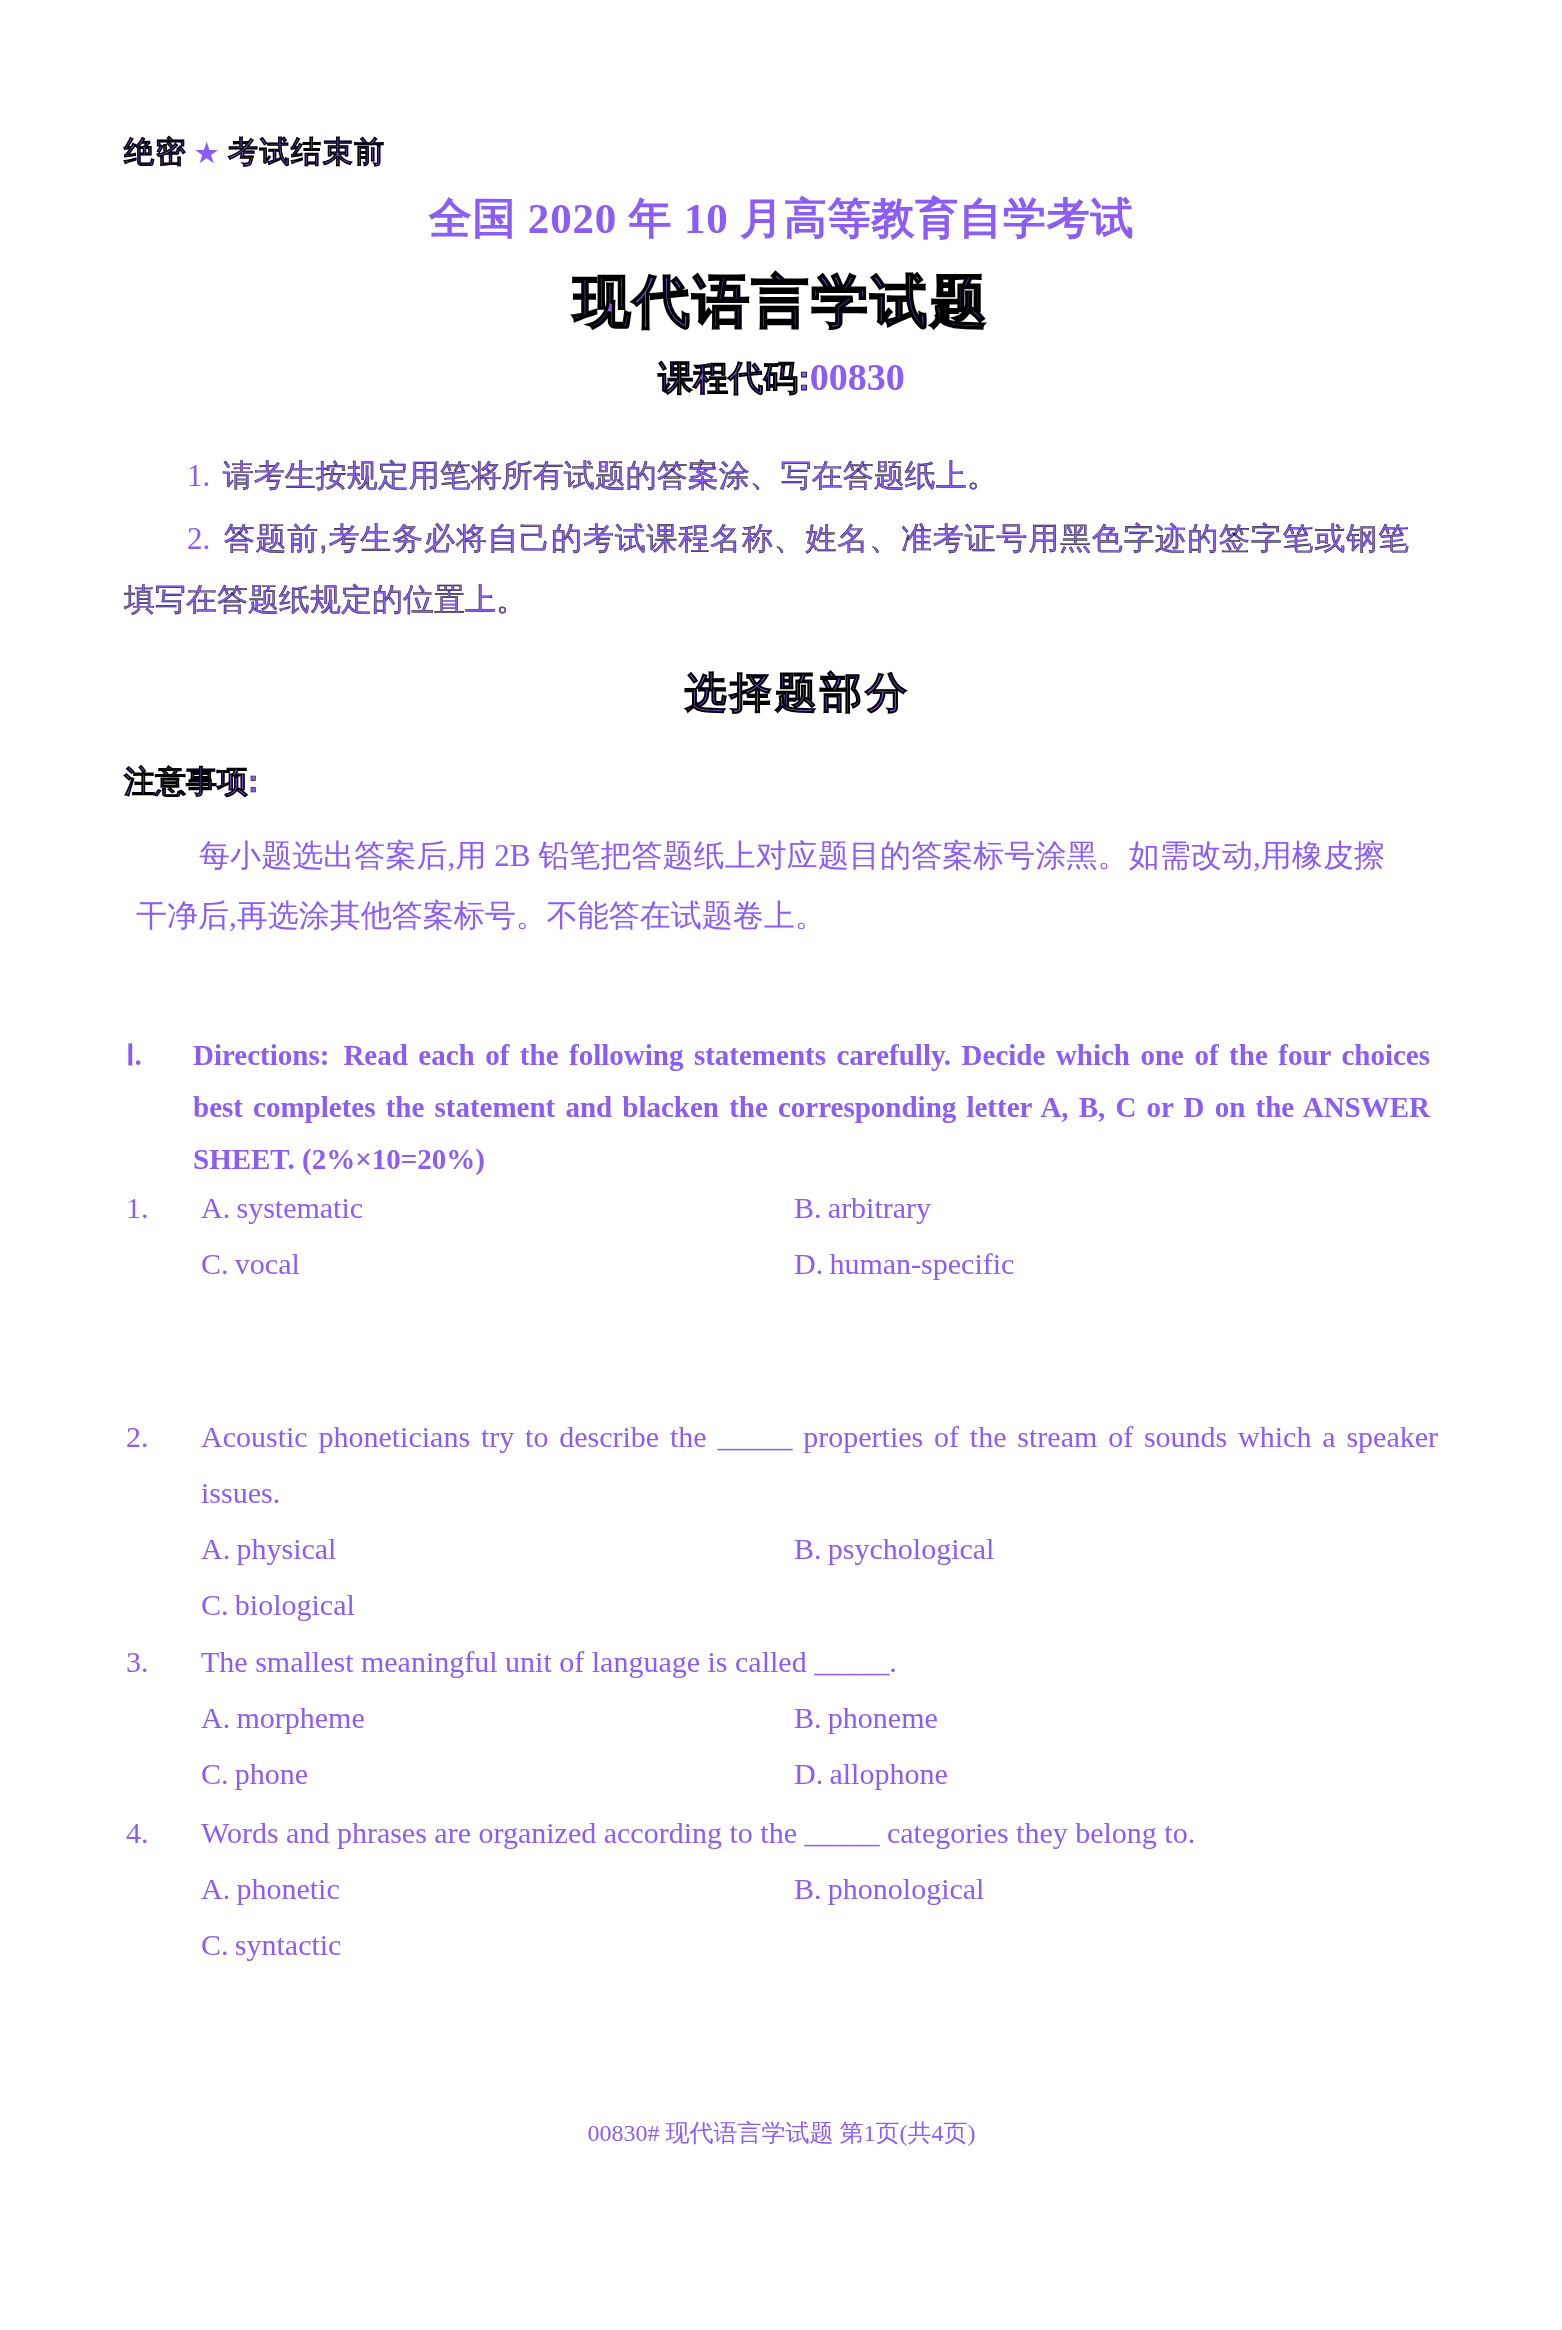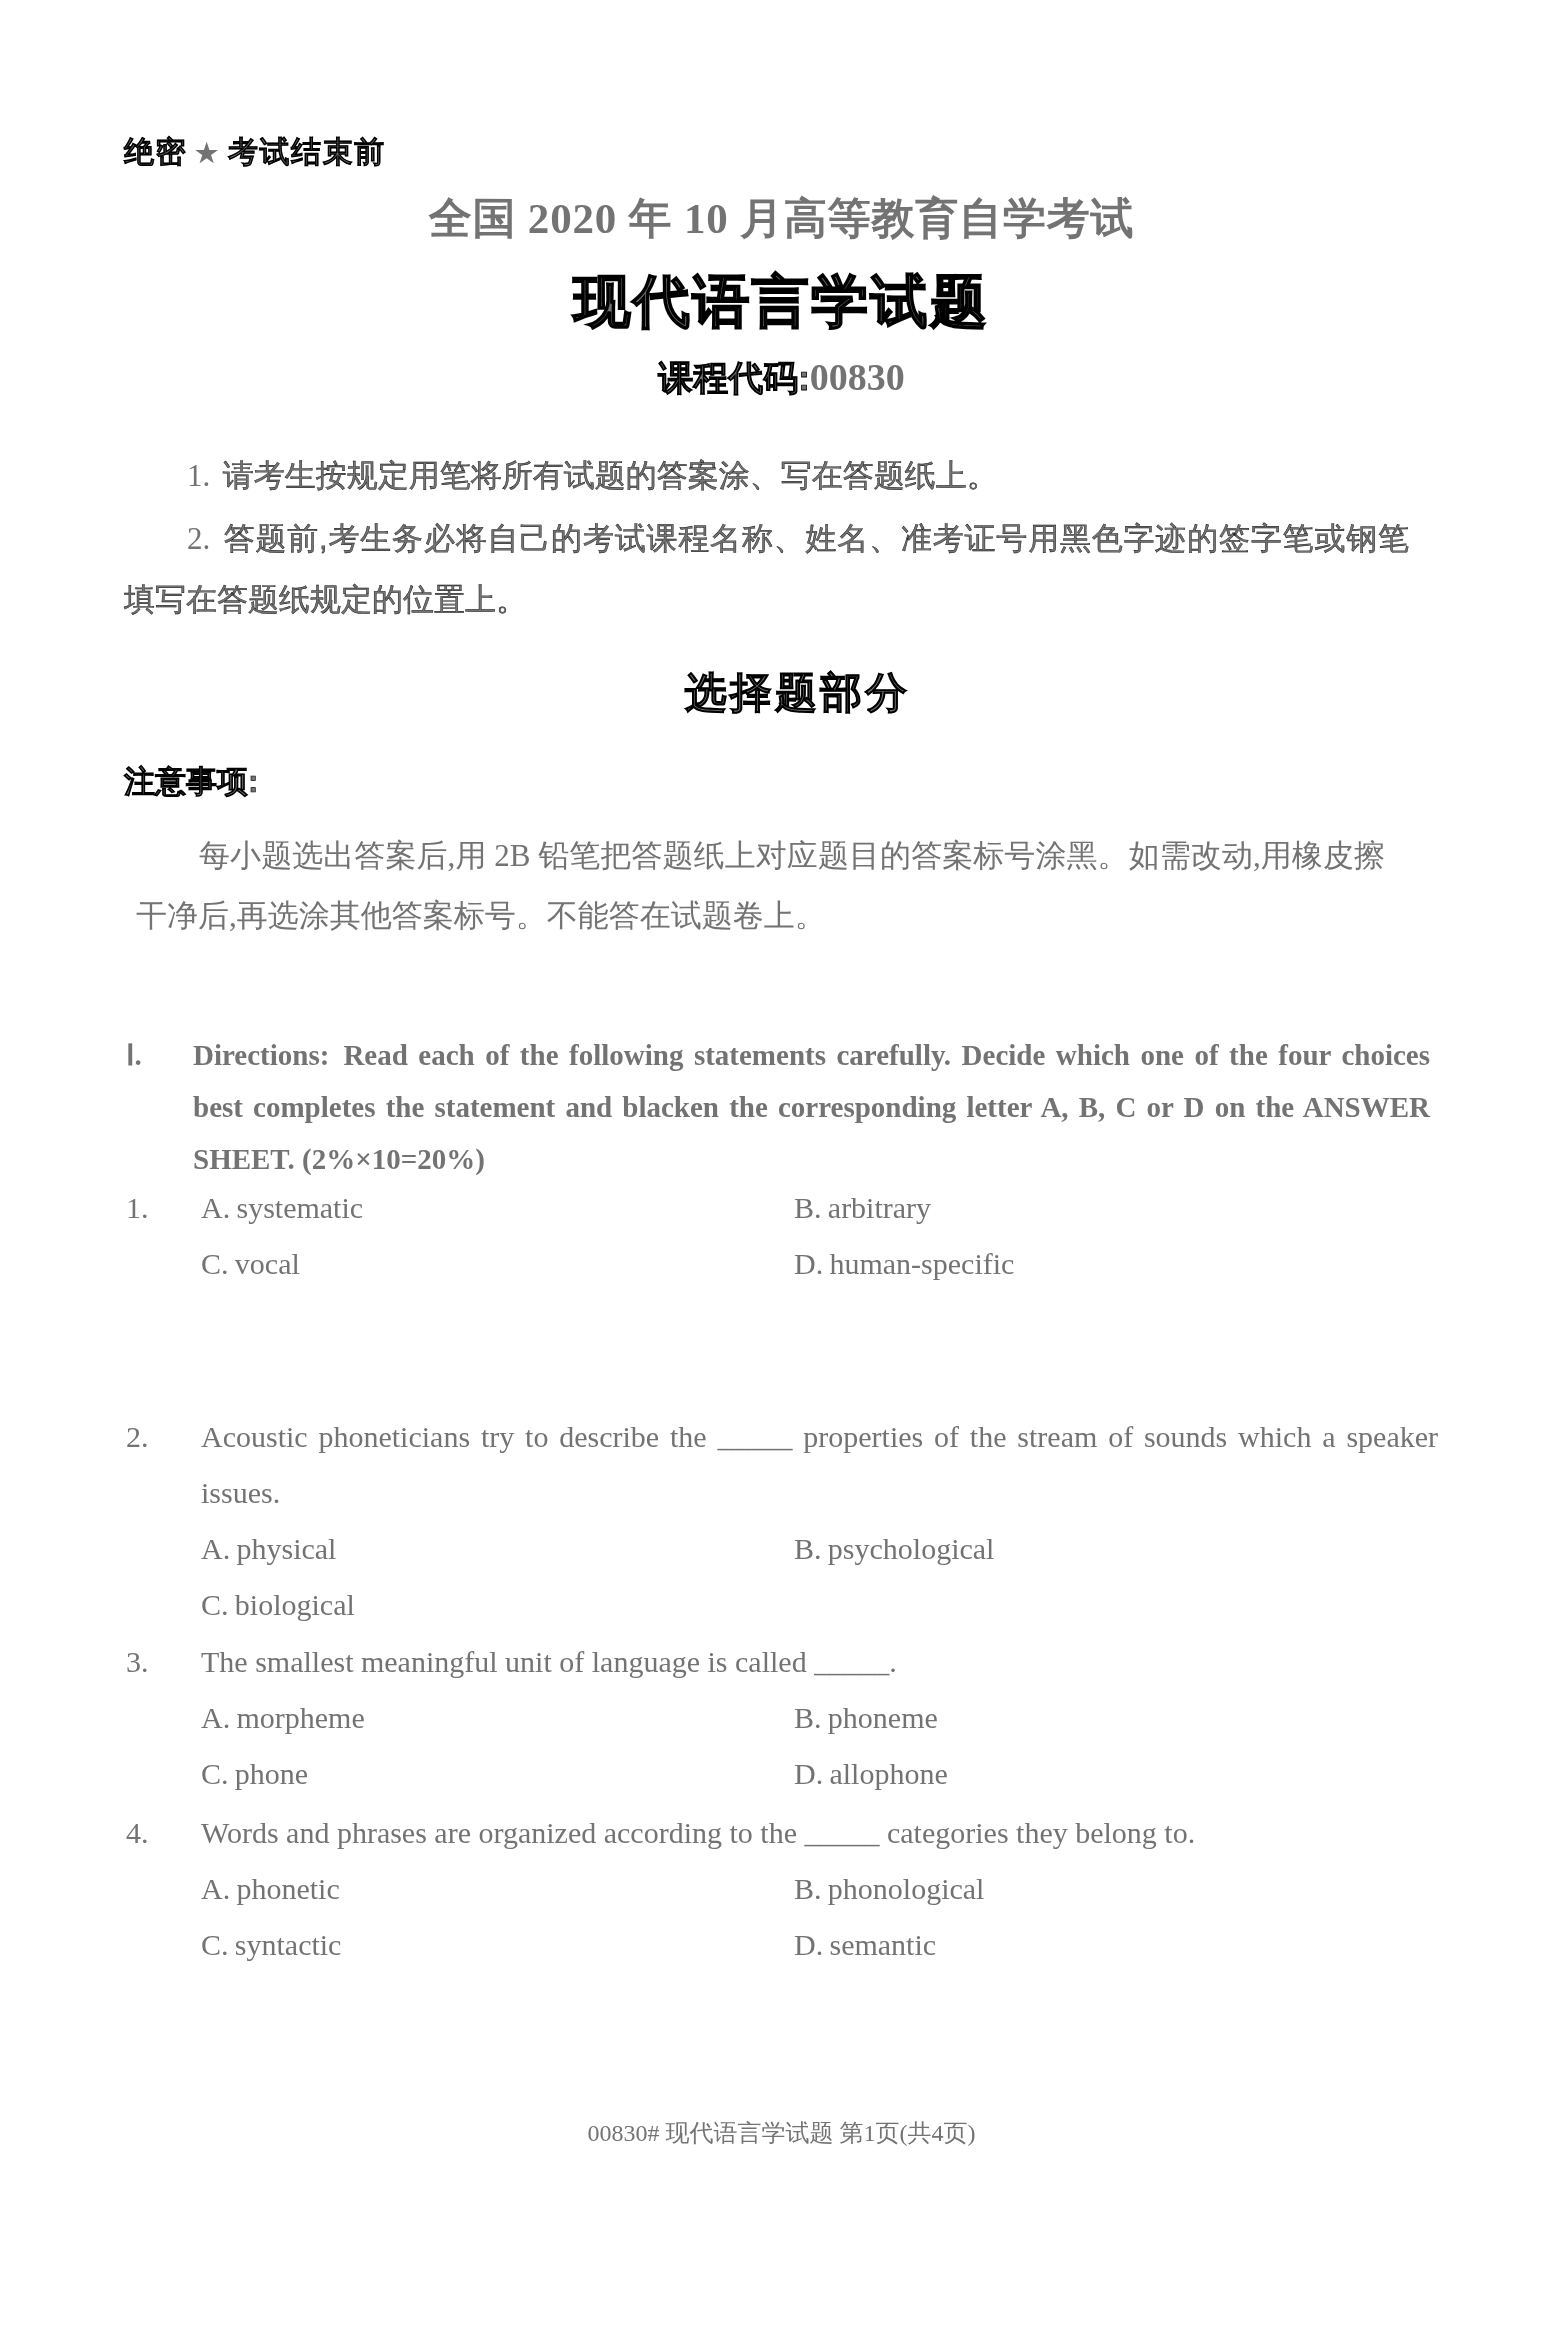--- a/index.html
+++ b/index.html
@@ -3,21 +3,21 @@
 <meta charset="utf-8">
 <style>
   * { box-sizing: border-box; }
   html, body { margin: 0; padding: 0; background: #e8e8e8; }
   .page {
     position: relative;
     width: 1563px;
     height: 2330px;
     margin: 0 auto;
     background: #ffffff;
-    color: #737373;
+    color: #8b5cf6;
     font-family: "Liberation Sans", sans-serif;
     overflow: hidden;
   }
 
   
   .secrecy {
     position: absolute; top: 132px; left: 124px;
     font-size: 30px; font-weight: bold; letter-spacing: 1.6px;
     -webkit-text-stroke: 0.5px #000;
   }
@@ -179,21 +179,20 @@
   </div>
 
   <div class="question q4">
     <span class="qnum">4.</span>
     <div class="qbody">
       <p class="stem">Words and phrases are organized according to the _____ categories they belong to.</p>
       <div class="opts">
         <div class="opt"><span class="olabel">A.</span><span>phonetic</span></div>
         <div class="opt"><span class="olabel">B.</span><span>phonological</span></div>
         <div class="opt"><span class="olabel">C.</span><span>syntactic</span></div>
-        <div class="opt"><span class="olabel">D.</span><span>semantic</span></div>
       </div>
     </div>
   </div>
 
   <div class="footer">00830# 现代语言学试题 第1页(共4页)</div>
 
 </div>
 
 
 </body></html>

